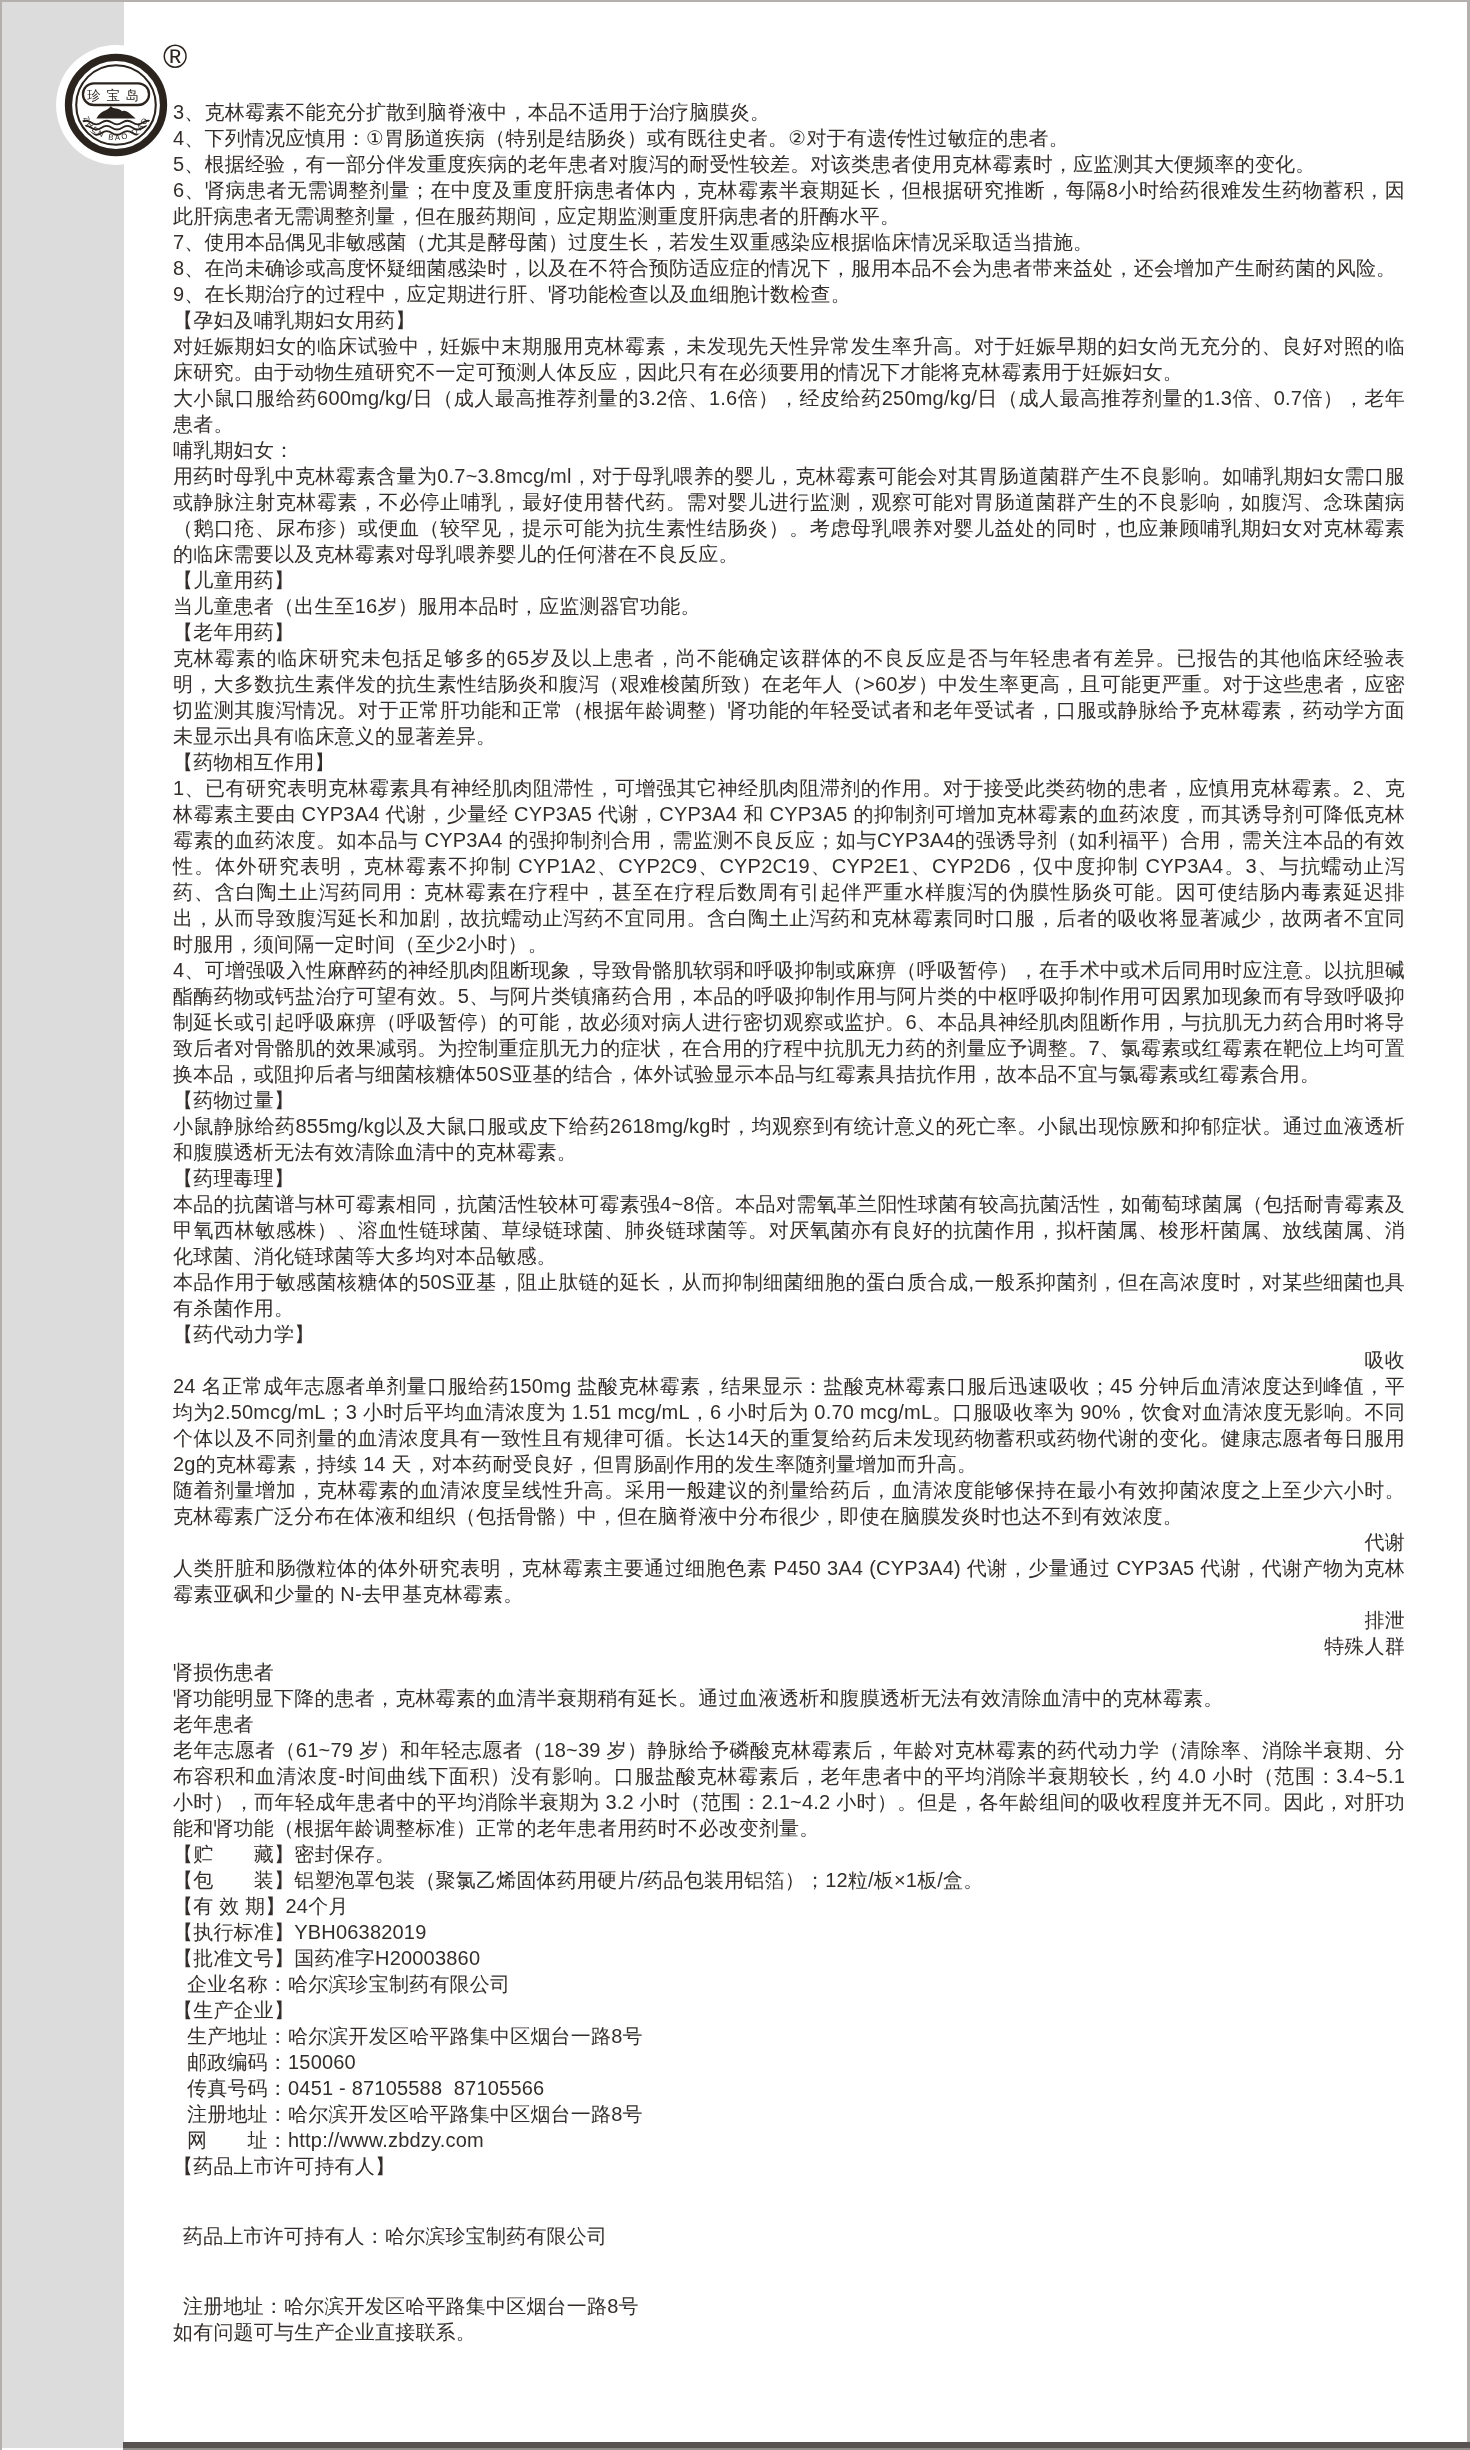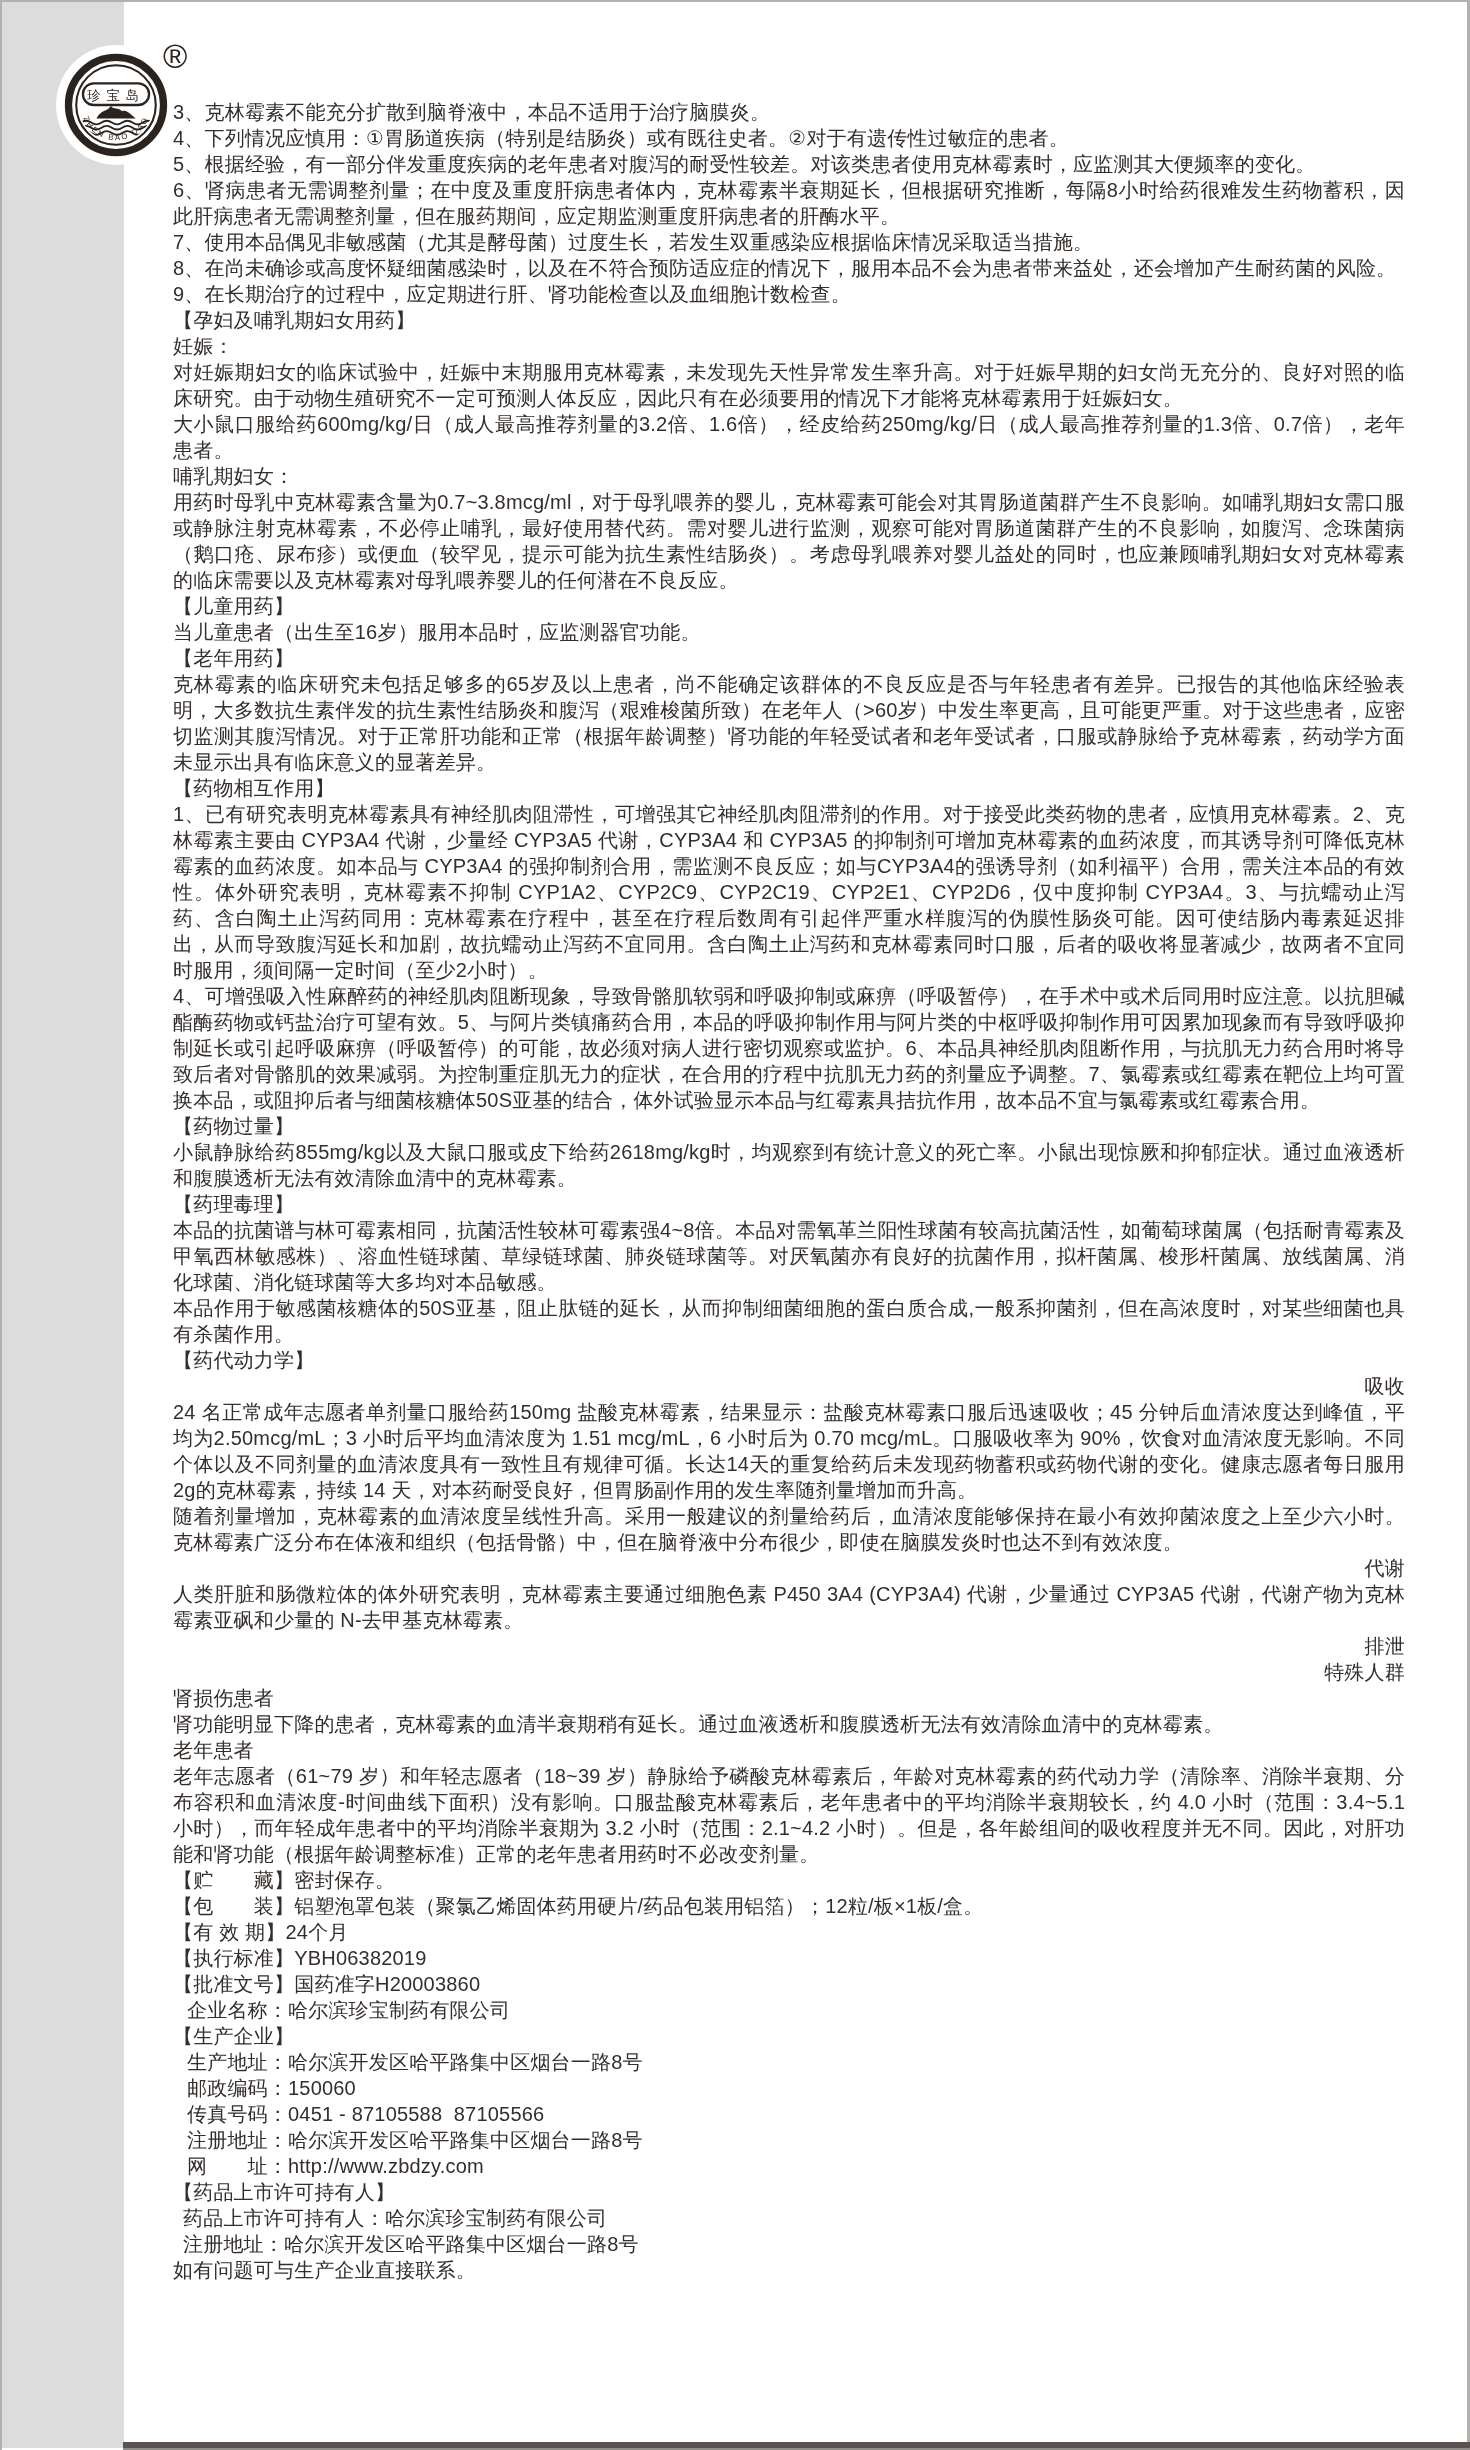--- a/index.html
+++ b/index.html
@@ -23,21 +23,21 @@
 
   .doc{
     position:absolute;left:173px;top:99px;width:1232px;
     font-size:20px;line-height:26px;color:var(--text,#332e2b);
     letter-spacing:0.2px;
   }
   .ln{margin:0;text-align:justify;}
   .ln.head,.ln.plain,.ln.item{text-align:justify;}
   .ln.sub{padding-left:9px;text-align:right;}
   .ln.info{padding-left:14px;white-space:pre-wrap;text-align:left;}
-  .ln.mah{padding-left:10px;text-align:left;}
+  .ln.mah{padding-left:10px;text-align:left;margin-top:44px;}
 </style>
 </head>
 <body>
 
 <div class="border-top"></div>
 <div class="border-left"></div>
 <div class="border-right"></div>
 <div class="left-band"></div>
 
 <div class="logo-wrap">
@@ -68,21 +68,20 @@
 
 <div class="doc">
     <p class="ln item">3、克林霉素不能充分扩散到脑脊液中，本品不适用于治疗脑膜炎。</p>
     <p class="ln item">4、下列情况应慎用：①胃肠道疾病（特别是结肠炎）或有既往史者。②对于有遗传性过敏症的患者。</p>
     <p class="ln item">5、根据经验，有一部分伴发重度疾病的老年患者对腹泻的耐受性较差。对该类患者使用克林霉素时，应监测其大便频率的变化。</p>
     <p class="ln item">6、肾病患者无需调整剂量；在中度及重度肝病患者体内，克林霉素半衰期延长，但根据研究推断，每隔8小时给药很难发生药物蓄积，因此肝病患者无需调整剂量，但在服药期间，应定期监测重度肝病患者的肝酶水平。</p>
     <p class="ln item">7、使用本品偶见非敏感菌（尤其是酵母菌）过度生长，若发生双重感染应根据临床情况采取适当措施。</p>
     <p class="ln item">8、在尚未确诊或高度怀疑细菌感染时，以及在不符合预防适应症的情况下，服用本品不会为患者带来益处，还会增加产生耐药菌的风险。</p>
     <p class="ln item">9、在长期治疗的过程中，应定期进行肝、肾功能检查以及血细胞计数检查。</p>
     <p class="ln head">【孕妇及哺乳期妇女用药】</p>
-    <p class="ln plain">妊娠：</p>
     <p class="ln para">对妊娠期妇女的临床试验中，妊娠中末期服用克林霉素，未发现先天性异常发生率升高。对于妊娠早期的妇女尚无充分的、良好对照的临床研究。由于动物生殖研究不一定可预测人体反应，因此只有在必须要用的情况下才能将克林霉素用于妊娠妇女。</p>
     <p class="ln para">大小鼠口服给药600mg/kg/日（成人最高推荐剂量的3.2倍、1.6倍），经皮给药250mg/kg/日（成人最高推荐剂量的1.3倍、0.7倍），老年患者。</p>
     <p class="ln plain">哺乳期妇女：</p>
     <p class="ln para">用药时母乳中克林霉素含量为0.7~3.8mcg/ml，对于母乳喂养的婴儿，克林霉素可能会对其胃肠道菌群产生不良影响。如哺乳期妇女需口服或静脉注射克林霉素，不必停止哺乳，最好使用替代药。需对婴儿进行监测，观察可能对胃肠道菌群产生的不良影响，如腹泻、念珠菌病（鹅口疮、尿布疹）或便血（较罕见，提示可能为抗生素性结肠炎）。考虑母乳喂养对婴儿益处的同时，也应兼顾哺乳期妇女对克林霉素的临床需要以及克林霉素对母乳喂养婴儿的任何潜在不良反应。</p>
     <p class="ln head">【儿童用药】</p>
     <p class="ln para">当儿童患者（出生至16岁）服用本品时，应监测器官功能。</p>
     <p class="ln head">【老年用药】</p>
     <p class="ln para">克林霉素的临床研究未包括足够多的65岁及以上患者，尚不能确定该群体的不良反应是否与年轻患者有差异。已报告的其他临床经验表明，大多数抗生素伴发的抗生素性结肠炎和腹泻（艰难梭菌所致）在老年人（&gt;60岁）中发生率更高，且可能更严重。对于这些患者，应密切监测其腹泻情况。对于正常肝功能和正常（根据年龄调整）肾功能的年轻受试者和老年受试者，口服或静脉给予克林霉素，药动学方面未显示出具有临床意义的显著差异。</p>
     <p class="ln head">【药物相互作用】</p>
     <p class="ln para">1、已有研究表明克林霉素具有神经肌肉阻滞性，可增强其它神经肌肉阻滞剂的作用。对于接受此类药物的患者，应慎用克林霉素。2、克林霉素主要由 CYP3A4 代谢，少量经 CYP3A5 代谢，CYP3A4 和 CYP3A5 的抑制剂可增加克林霉素的血药浓度，而其诱导剂可降低克林霉素的血药浓度。如本品与 CYP3A4 的强抑制剂合用，需监测不良反应；如与CYP3A4的强诱导剂（如利福平）合用，需关注本品的有效性。体外研究表明，克林霉素不抑制 CYP1A2、CYP2C9、CYP2C19、CYP2E1、CYP2D6，仅中度抑制 CYP3A4。3、与抗蠕动止泻药、含白陶土止泻药同用：克林霉素在疗程中，甚至在疗程后数周有引起伴严重水样腹泻的伪膜性肠炎可能。因可使结肠内毒素延迟排出，从而导致腹泻延长和加剧，故抗蠕动止泻药不宜同用。含白陶土止泻药和克林霉素同时口服，后者的吸收将显著减少，故两者不宜同时服用，须间隔一定时间（至少2小时）。</p>

